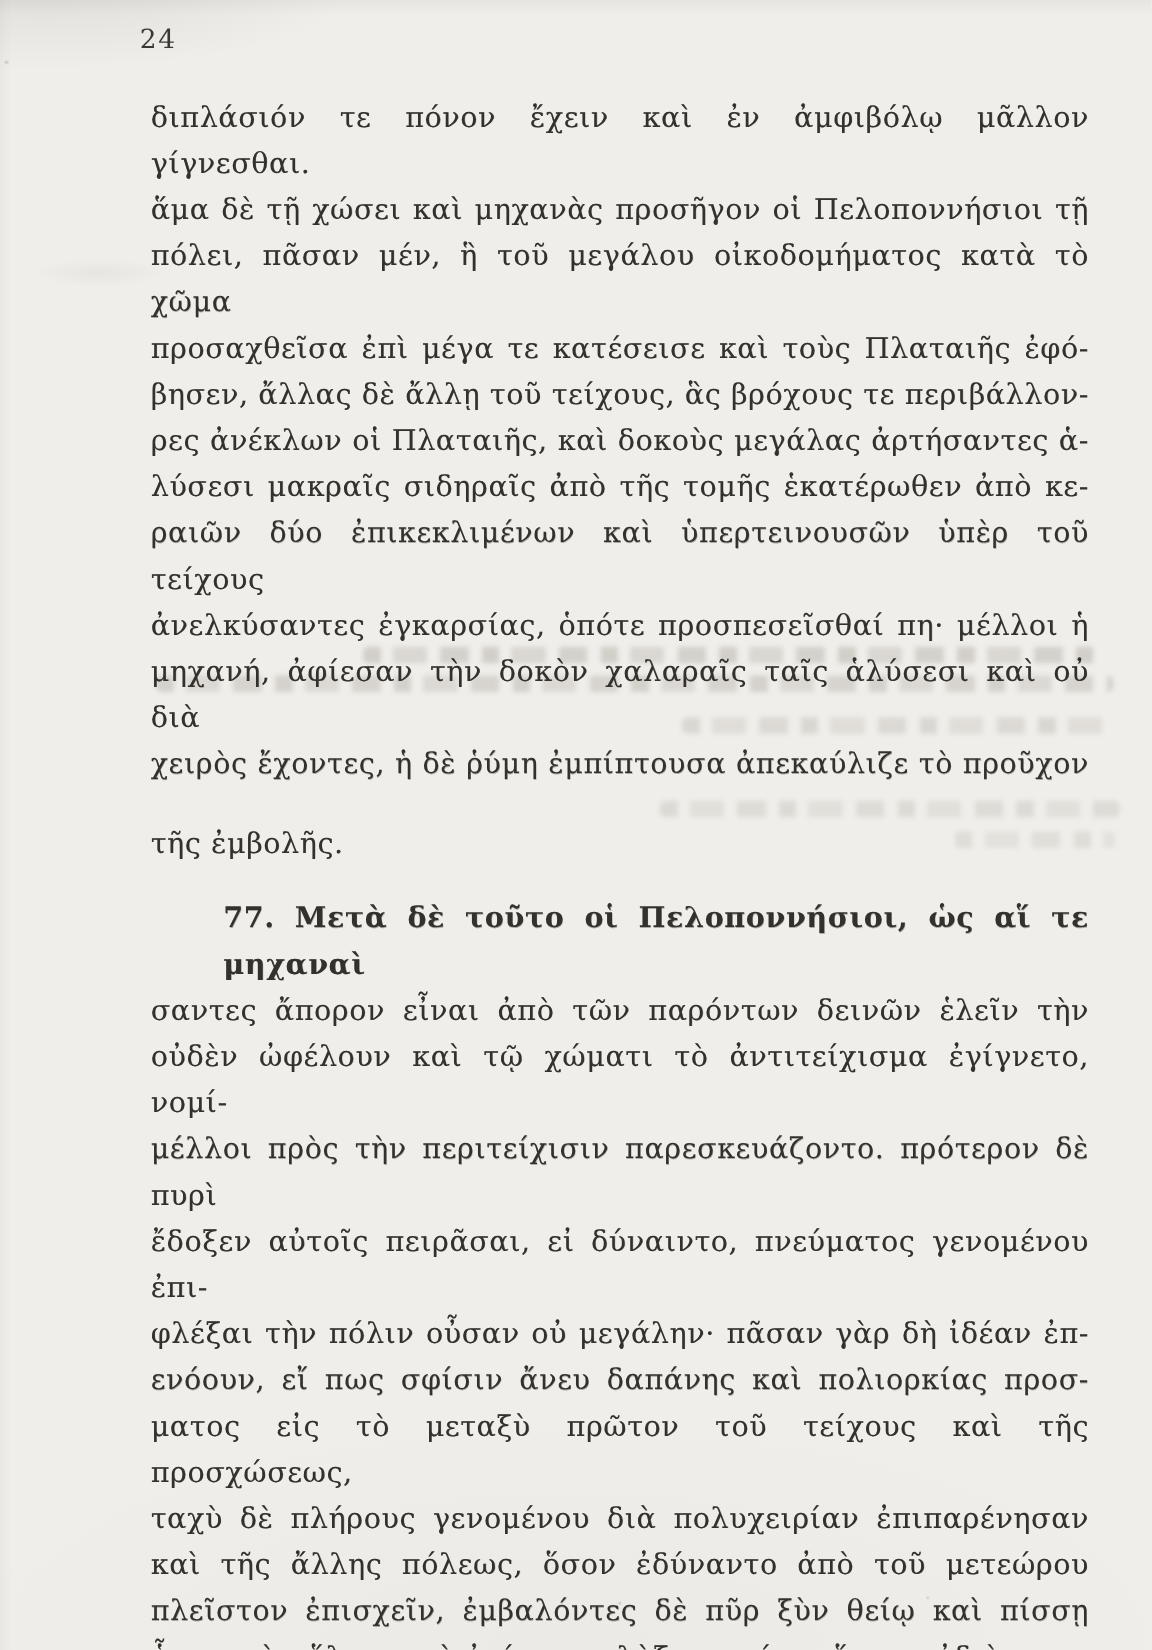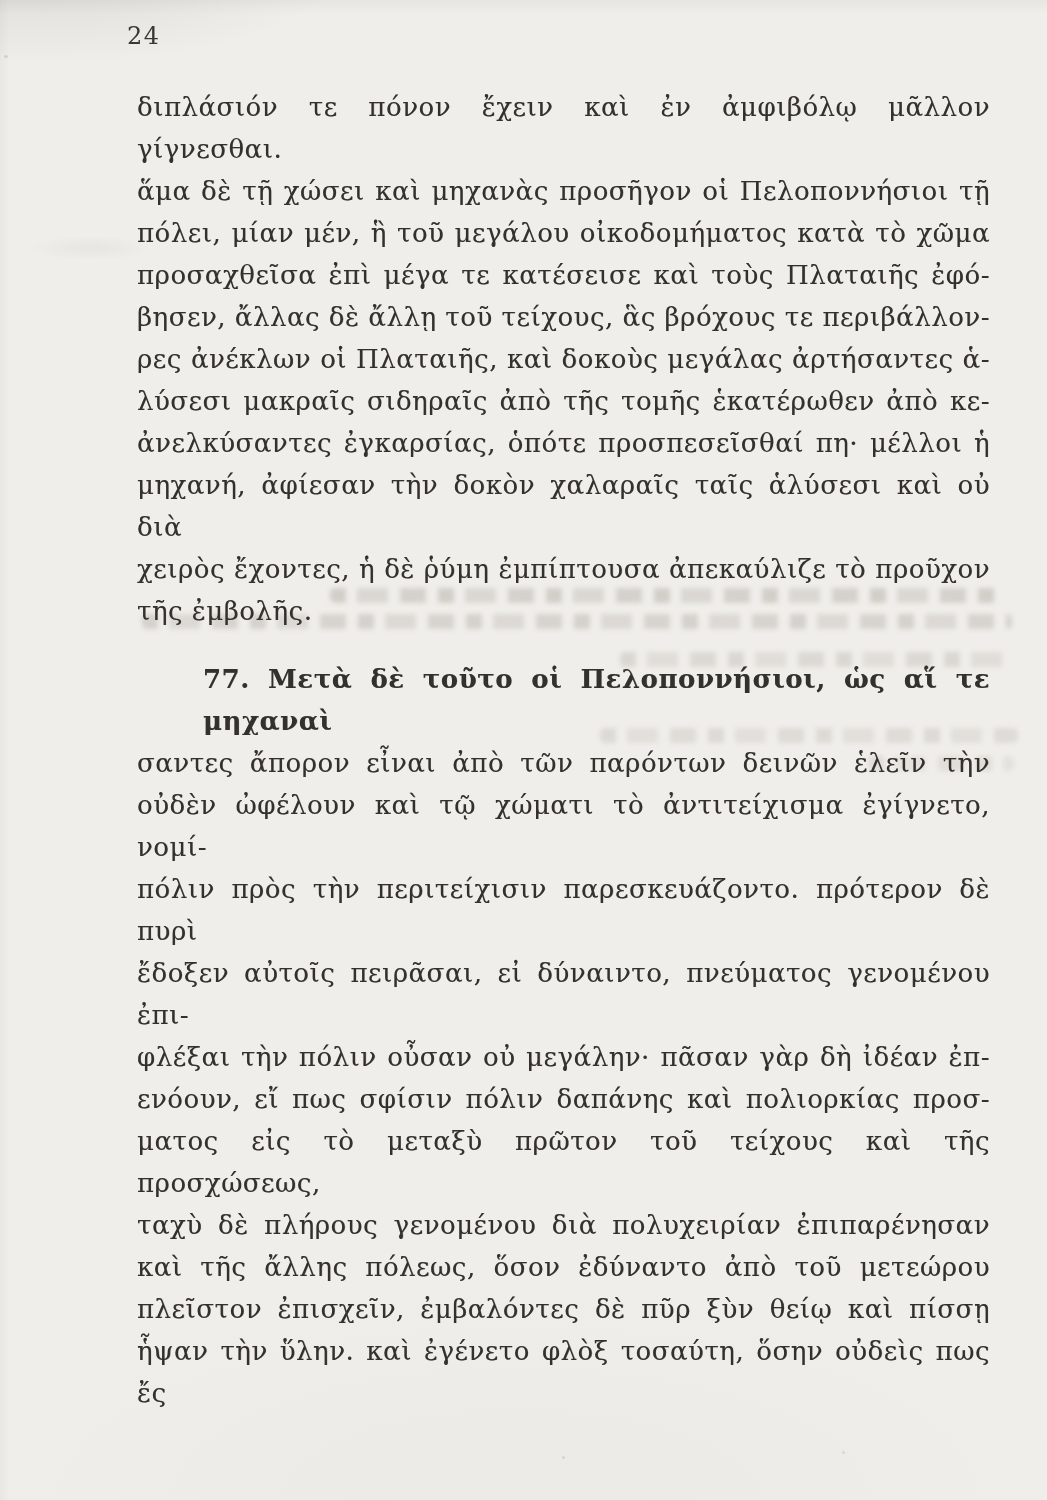--- a/index.html
+++ b/index.html
@@ -33,21 +33,21 @@
     letter-spacing:0.02em;
     text-shadow:0.3px 0.3px 0.5px rgba(62,59,53,.38);
   }
   .paragraph{margin:0;}
   .paragraph + .paragraph{margin-top:26px;}
   .line{
     text-align:justify;
     text-align-last:justify;
     white-space:normal;
   }
-  .line.para-end{text-align-last:left;}
+  .line.para-end{text-align-last:left;margin-top:30px;}
   .line.indented{padding-left:66px;font-weight:bold;}
   .ghost{
     position:absolute;height:15px;border-radius:5px;
     filter:blur(2.6px);
     background:repeating-linear-gradient(90deg,
       rgba(140,135,125,.55) 0 16px, rgba(140,135,125,0) 16px 27px,
       rgba(140,135,125,.40) 27px 58px, rgba(140,135,125,0) 58px 70px,
       rgba(140,135,125,.50) 70px 96px, rgba(140,135,125,0) 96px 108px);
     pointer-events:none;
   }
@@ -65,37 +65,38 @@
 <div class="ghost" style="left:620px;top:652px;width:392px;opacity:.4;"></div>
 <div class="ghost" style="left:600px;top:728px;width:418px;opacity:.35;"></div>
 <div class="ghost" style="left:868px;top:756px;width:146px;opacity:.3;"></div>
 
 <div class="page-number" style="color: rgb(58, 56, 51);">24</div>
 
 <div class="text-block" id="text-block">
     <div class="paragraph">
       <div class="line">διπλάσιόν τε πόνον ἔχειν καὶ ἐν ἀμφιβόλῳ μᾶλλον γίγνεσθαι.</div>
       <div class="line">ἅμα δὲ τῇ χώσει καὶ μηχανὰς προσῆγον οἱ Πελοποννήσιοι τῇ</div>
-      <div class="line">πόλει, μίαν μέν, ἣ τοῦ μεγάλου οἰκοδομήματος κατὰ τὸ χῶμα</div>
+      <div class="line">πόλει, πᾶσαν μέν, ἣ τοῦ μεγάλου οἰκοδομήματος κατὰ τὸ χῶμα</div>
       <div class="line">προσαχθεῖσα ἐπὶ μέγα τε κατέσεισε καὶ τοὺς Πλαταιῆς ἐφό-</div>
       <div class="line">βησεν, ἄλλας δὲ ἄλλῃ τοῦ τείχους, ἃς βρόχους τε περιβάλλον-</div>
       <div class="line">ρες ἀνέκλων οἱ Πλαταιῆς, καὶ δοκοὺς μεγάλας ἀρτήσαντες ἁ-</div>
       <div class="line">λύσεσι μακραῖς σιδηραῖς ἀπὸ τῆς τομῆς ἑκατέρωθεν ἀπὸ κε-</div>
+      <div class="line">ραιῶν δύο ἐπικεκλιμένων καὶ ὑπερτεινουσῶν ὑπὲρ τοῦ τείχους</div>
       <div class="line">ἀνελκύσαντες ἐγκαρσίας, ὁπότε προσπεσεῖσθαί πη· μέλλοι ἡ</div>
       <div class="line">μηχανή, ἀφίεσαν τὴν δοκὸν χαλαραῖς ταῖς ἁλύσεσι καὶ οὐ διὰ</div>
       <div class="line">χειρὸς ἔχοντες, ἡ δὲ ῥύμη ἐμπίπτουσα ἀπεκαύλιζε τὸ προῦχον</div>
       <div class="line para-end">τῆς ἐμβολῆς.</div>
     </div>
     <div class="paragraph">
       <div class="line indented">77. Μετὰ δὲ τοῦτο οἱ Πελοποννήσιοι, ὡς αἵ τε μηχαναὶ</div>
       <div class="line">σαντες ἄπορον εἶναι ἀπὸ τῶν παρόντων δεινῶν ἑλεῖν τὴν</div>
       <div class="line">οὐδὲν ὠφέλουν καὶ τῷ χώματι τὸ ἀντιτείχισμα ἐγίγνετο, νομί-</div>
-      <div class="line">πόλιν πρὸς τὴν περιτείχισιν παρεσκευάζοντο. πρότερον δὲ πυρὶ</div>
+      <div class="line">μέλλοι πρὸς τὴν περιτείχισιν παρεσκευάζοντο. πρότερον δὲ πυρὶ</div>
       <div class="line">ἔδοξεν αὐτοῖς πειρᾶσαι, εἰ δύναιντο, πνεύματος γενομένου ἐπι-</div>
       <div class="line">φλέξαι τὴν πόλιν οὖσαν οὐ μεγάλην· πᾶσαν γὰρ δὴ ἰδέαν ἐπ-</div>
-      <div class="line">ενόουν, εἴ πως σφίσιν πόλιν δαπάνης καὶ πολιορκίας προσ-</div>
+      <div class="line">ενόουν, εἴ πως σφίσιν ἄνευ δαπάνης καὶ πολιορκίας προσ-</div>
       <div class="line">ματος εἰς τὸ μεταξὺ πρῶτον τοῦ τείχους καὶ τῆς προσχώσεως,</div>
       <div class="line">ταχὺ δὲ πλήρους γενομένου διὰ πολυχειρίαν ἐπιπαρένησαν</div>
       <div class="line">καὶ τῆς ἄλλης πόλεως, ὅσον ἐδύναντο ἀπὸ τοῦ μετεώρου</div>
       <div class="line">πλεῖστον ἐπισχεῖν, ἐμβαλόντες δὲ πῦρ ξὺν θείῳ καὶ πίσσῃ</div>
       <div class="line">ἧψαν τὴν ὕλην. καὶ ἐγένετο φλὸξ τοσαύτη, ὅσην οὐδεὶς πως ἔς</div>
     </div>
   </div>
 
 </body></html>

